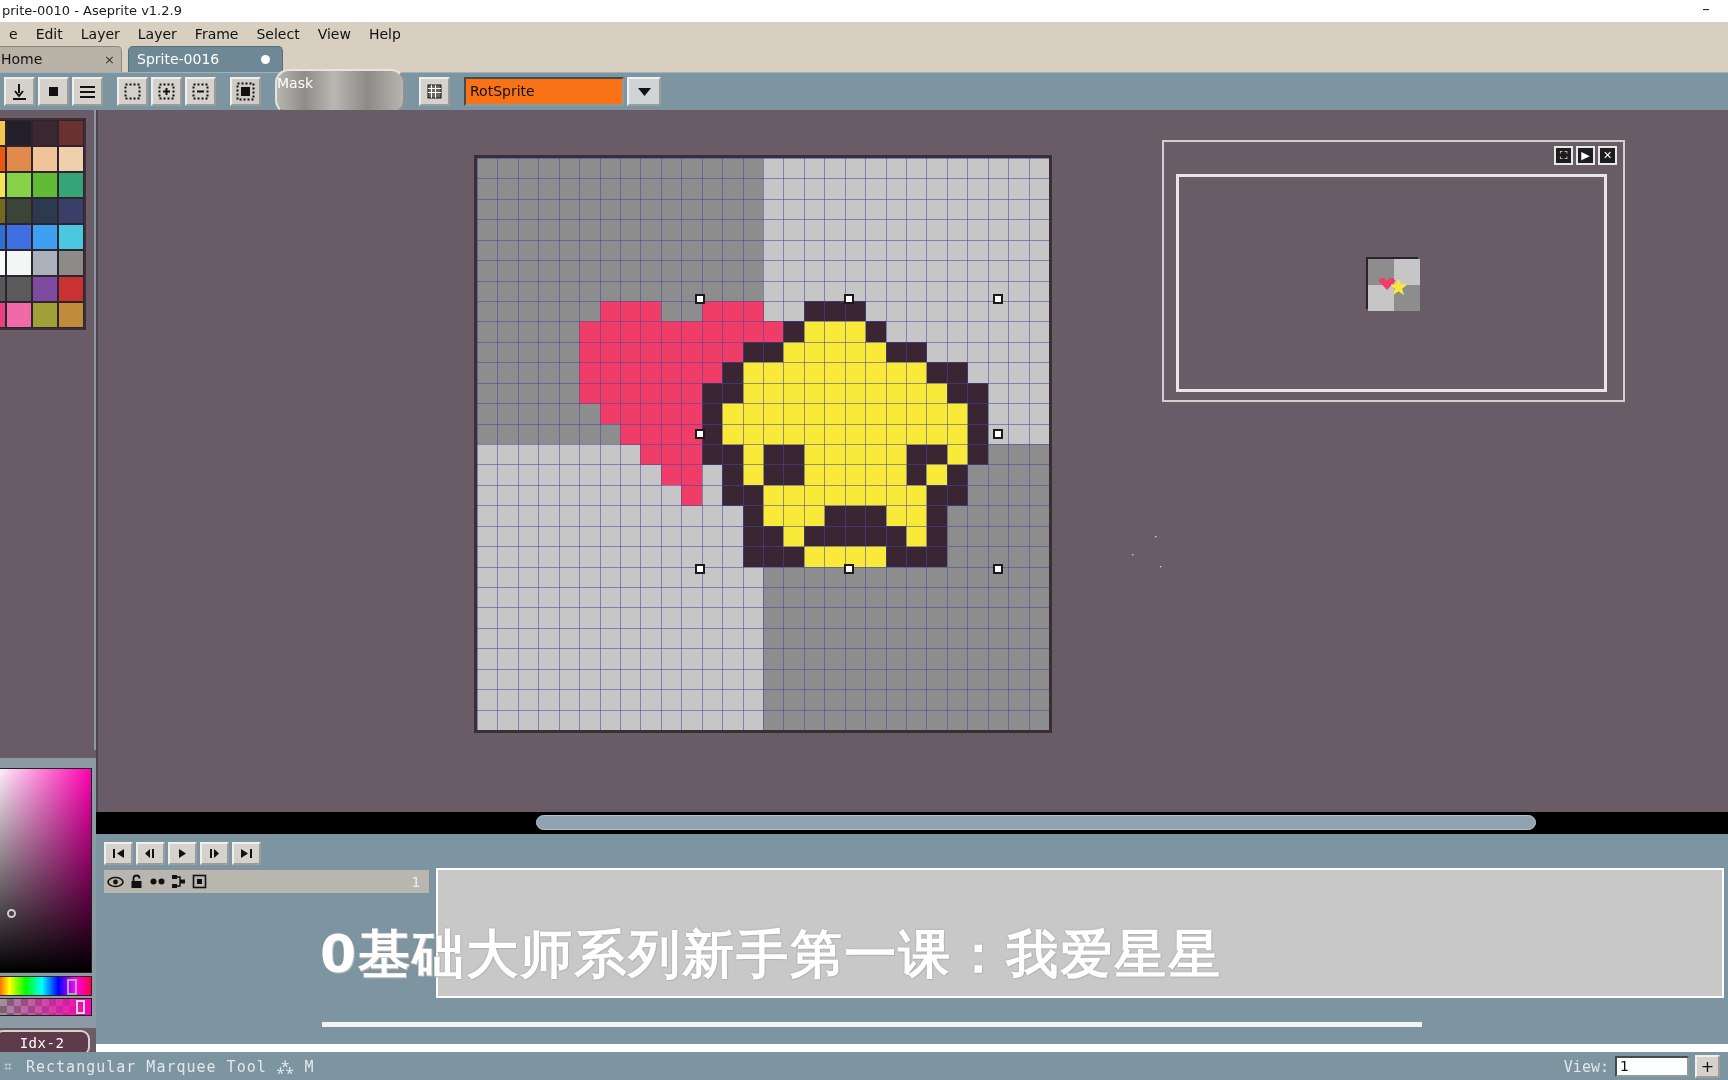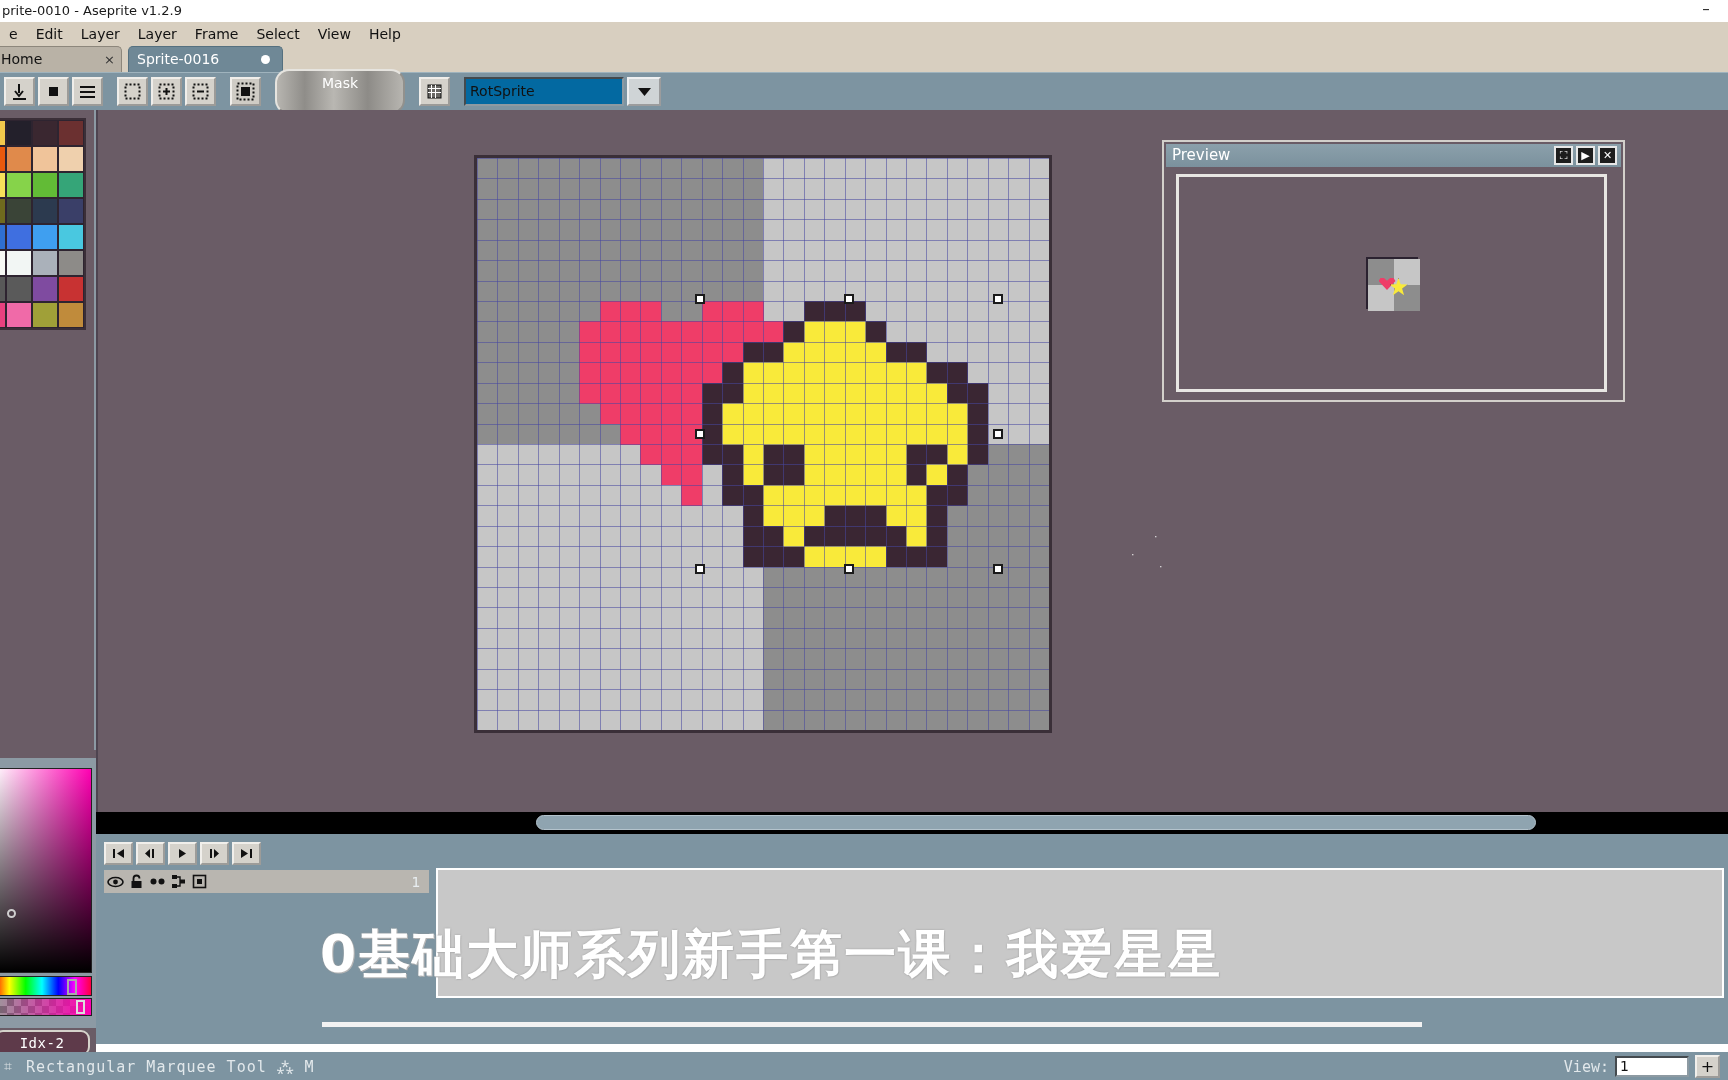--- a/index.html
+++ b/index.html
@@ -69,25 +69,25 @@
     width:31px; height:29px; background:#d5d2cb;
     border:2px outset #f0eeea; display:flex; align-items:center;
     justify-content:center; position:relative;
   }
   .tbtn.dark{ background:#cfccc5; }
   .tbtn svg{ display:block; }
   .tb-sep{ width:8px; }
   .mask-btn{
     width:130px; height:45px; border:2px outset #e6e4df;
     background:linear-gradient(to right,#b7b5b0 0%,#8f8d89 22%,#b9b7b2 45%,#8d8b87 72%,#b7b5b0 100%);
-    color:#fff; font-size:14px; line-height:25px; text-align:center;
+    color:#fff; font-size:14px; line-height:25px; 
     border-radius:14px; position:relative; overflow:hidden;
   }
   .rot-combo{
-    width:160px; height:29px; background:#0369a1;
+    width:160px; height:29px; background:#f97316;
     border:2px inset #8d9aa2; font-size:14px; line-height:25px;
     padding-left:4px; color:#111; position:relative;
   }
   .rot-arrow{
     width:34px; height:29px; background:#cfd4d6;
     border:2px outset #eef0f1; display:flex; align-items:center; justify-content:center;
   }
 
   
   #leftcol{
@@ -692,23 +692,20 @@
   <div class="cursor-mark" style="left:1055px; top:425px;">˙</div>
   <div class="cursor-mark" style="left:1060px; top:455px;">˙</div>
   <div class="cursor-mark" style="left:1032px; top:443px;">˙</div>
 </div>
 
 <div id="hscroll">
   <div id="hscroll-thumb"></div>
 </div>
 
 <div id="preview">
-  <div id="preview-title">
-    <span>Preview</span>
-  </div>
   <div class="pv-btn" style="right:50px;">⛶</div>
   <div class="pv-btn" style="right:28px;">▶</div>
   <div class="pv-btn" style="right:6px;">✕</div>
   <div id="preview-canvas">
     <div id="pv-thumb">
         <div style="position: absolute; left: 0px; top: 0px; width: 26px; height: 26px; background: rgb(141, 141, 141);"></div>
         <div style="position: absolute; left: 26px; top: 0px; width: 26px; height: 26px; background: rgb(198, 198, 198);"></div>
         <div style="position: absolute; left: 0px; top: 26px; width: 26px; height: 26px; background: rgb(198, 198, 198);"></div>
         <div style="position: absolute; left: 26px; top: 26px; width: 26px; height: 26px; background: rgb(141, 141, 141);"></div>
         <div style="position: absolute; left: 11px; top: 18px; width: 17px; height: 13px; background: rgb(239, 61, 104); clip-path: polygon(0% 30%, 12% 8%, 32% 8%, 50% 28%, 68% 8%, 88% 8%, 100% 30%, 50% 100%);"></div>

